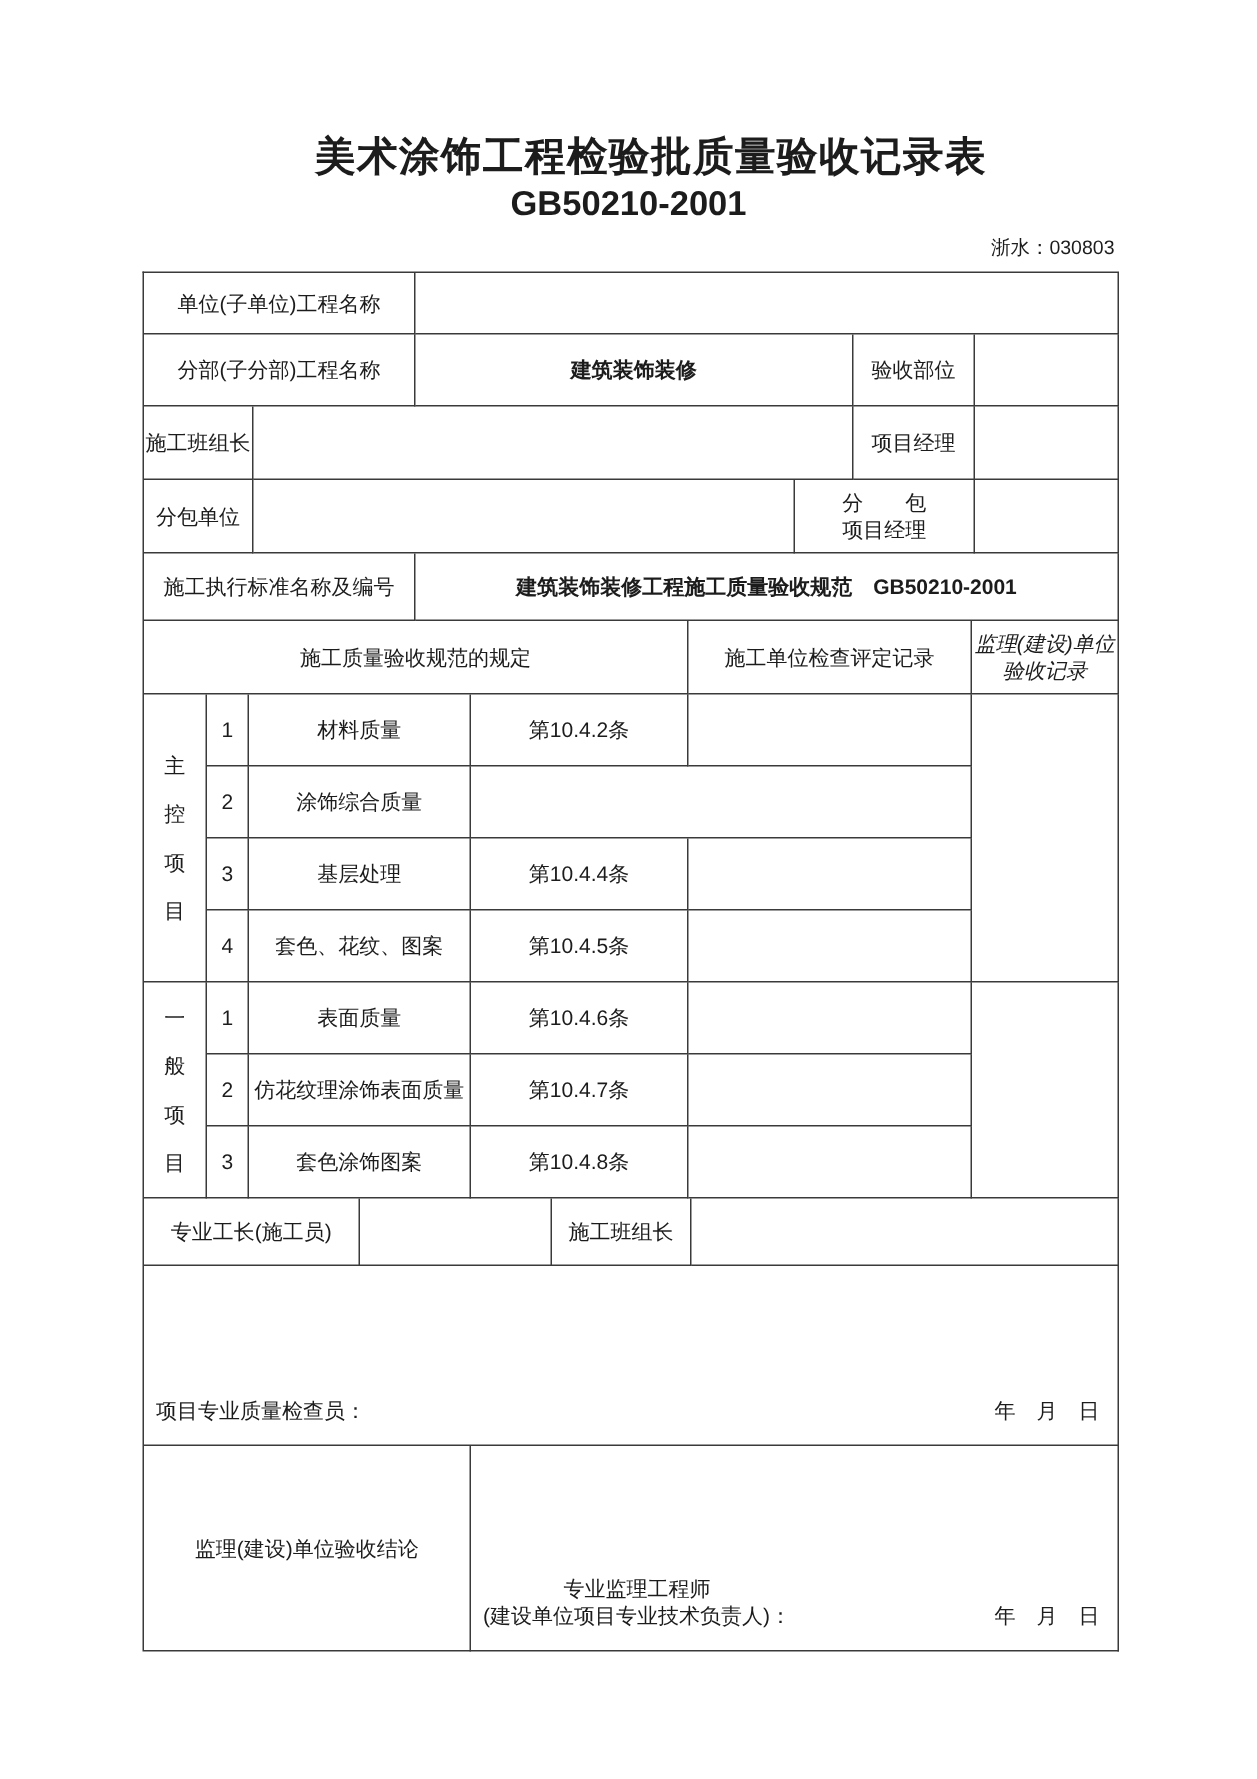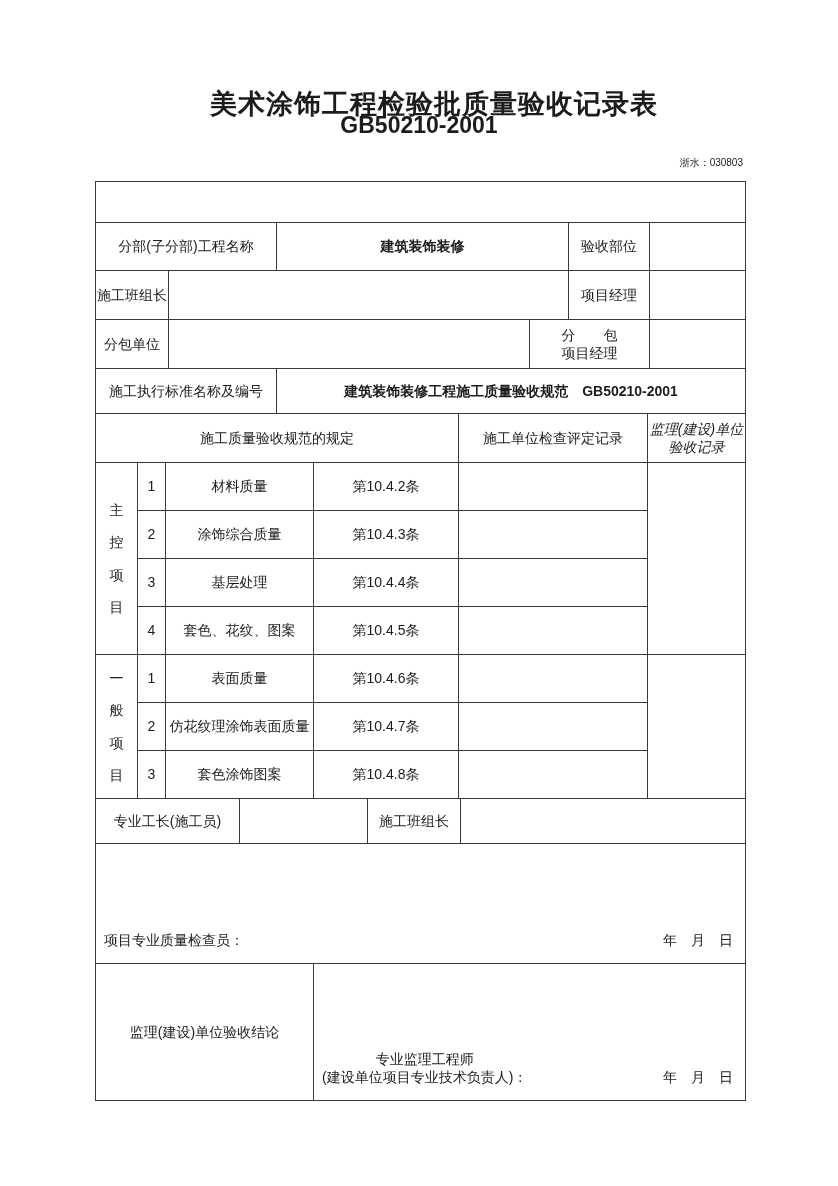--- a/index.html
+++ b/index.html
@@ -4,23 +4,23 @@
 <style>
   :root { --line:#3a3a3a; --ink:#1c1c1c; }
   * { margin:0; padding:0; }
   body { background:#e8e8e8; }
   #page {
     position:relative; width:838px; height:1186px; background:#ffffff;
     font-family:"Liberation Sans", sans-serif; color:var(--ink); overflow:hidden;
   }
   .doc-title { position:absolute; top:86px; left:0; width:838px; text-align:center;
     font-size:27px; font-weight:bold; letter-spacing:1px;margin-left:15px; }
-  .doc-subtitle { position:absolute; top:112px; left:0; width:838px; text-align:center;
+  .doc-subtitle { position:absolute; top:122px; left:0; width:838px; text-align:center;
     font-size:23px; font-weight:bold; }
-  .doc-code { position:absolute; top:156px; right:95px; font-size:10px; }
+  .doc-code { position:absolute; top:156px; right:95px; font-size:13px; }
   .tbl { position:absolute; left:95px; top:181px; width:650px;
     border-top:1px solid var(--line); border-left:1px solid var(--line); }
   .row { display:flex; }
   .c { box-sizing:border-box; border-right:1px solid var(--line); border-bottom:1px solid var(--line);
     display:flex; align-items:center; justify-content:center; font-size:14px; text-align:center;
     line-height:1.3; }
   .grow { flex:1; }
   .bold { font-weight:bold; }
   .vlabel { flex-direction:column; gap:14px; }
   .midblock { display:flex; flex-direction:column; box-sizing:border-box; }
@@ -35,20 +35,21 @@
 
 <div id="page">
 
   <div class="doc-title">美术涂饰工程检验批质量验收记录表</div>
   <div class="doc-subtitle">GB50210-2001</div>
   <div class="doc-code">浙水：030803</div>
 
   <div class="tbl">
 
     <div class="row">
+      <div class="c" style="width:181px;height:41px;">单位(子单位)工程名称</div>
       <div class="c grow" style="height:41px;"></div>
     </div>
 
     <div class="row">
       <div class="c" style="width:181px;height:48px;">分部(子分部)工程名称</div>
       <div class="c bold" style="width:292px;height:48px;">建筑装饰装修</div>
       <div class="c" style="width:81px;height:48px;">验收部位</div>
       <div class="c grow" style="height:48px;"></div>
     </div>
 
@@ -93,21 +94,20 @@
       <div class="midblock" style="width:510px;">
         <div class="row">
           <div class="c" style="width:28px;height:48px;">1</div>
           <div class="c" style="width:148px;height:48px;">材料质量</div>
           <div class="c" style="width:145px;height:48px;">第10.4.2条</div>
           <div class="c grow" style="height:48px;"></div>
         </div>
         <div class="row">
           <div class="c" style="width:28px;height:48px;">2</div>
           <div class="c" style="width:148px;height:48px;">涂饰综合质量</div>
-          <div class="c" style="width:145px;height:48px;">第10.4.3条</div>
           <div class="c grow" style="height:48px;"></div>
         </div>
         <div class="row">
           <div class="c" style="width:28px;height:48px;">3</div>
           <div class="c" style="width:148px;height:48px;">基层处理</div>
           <div class="c" style="width:145px;height:48px;">第10.4.4条</div>
           <div class="c grow" style="height:48px;"></div>
         </div>
         <div class="row">
           <div class="c" style="width:28px;height:48px;">4</div>

